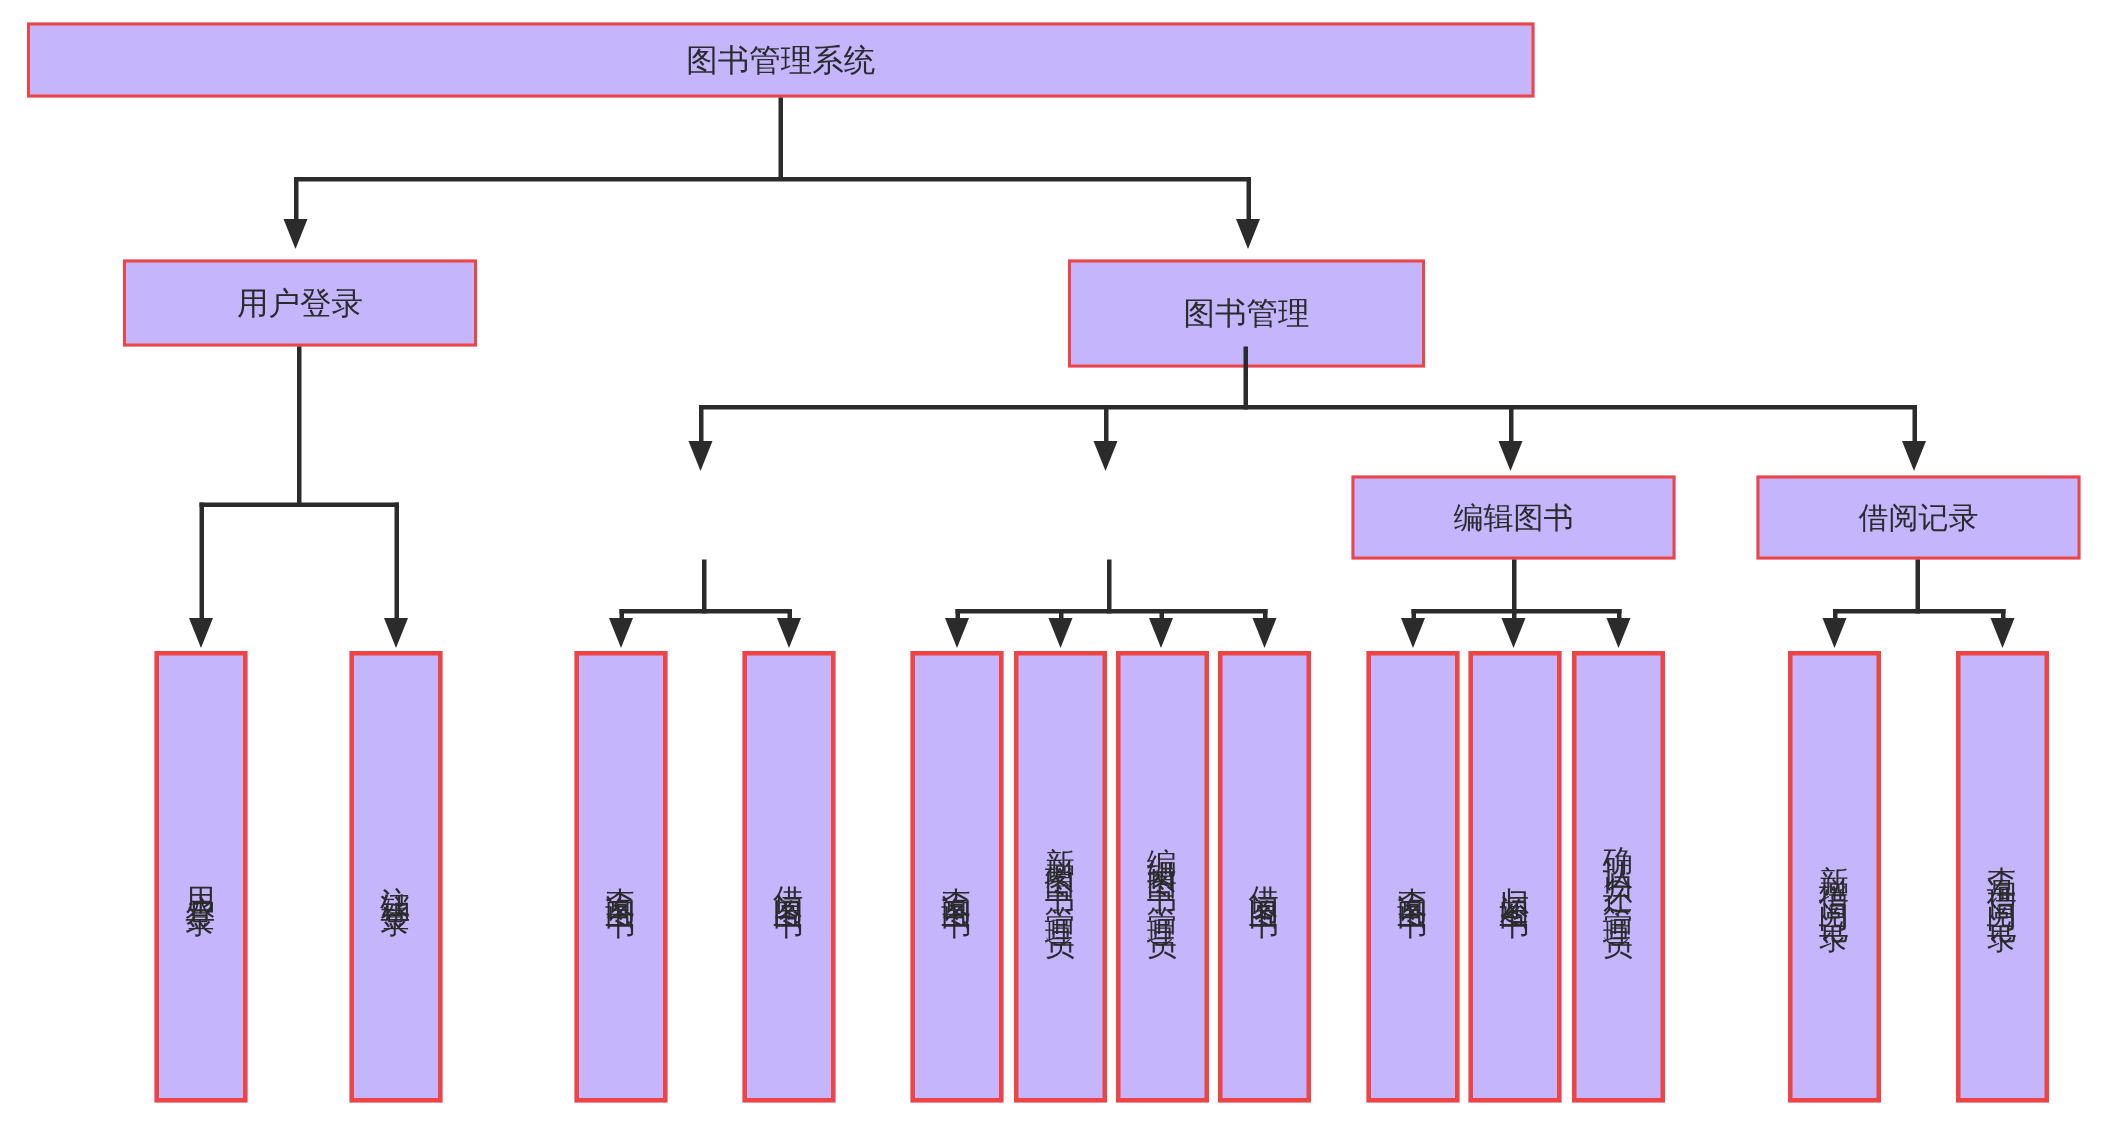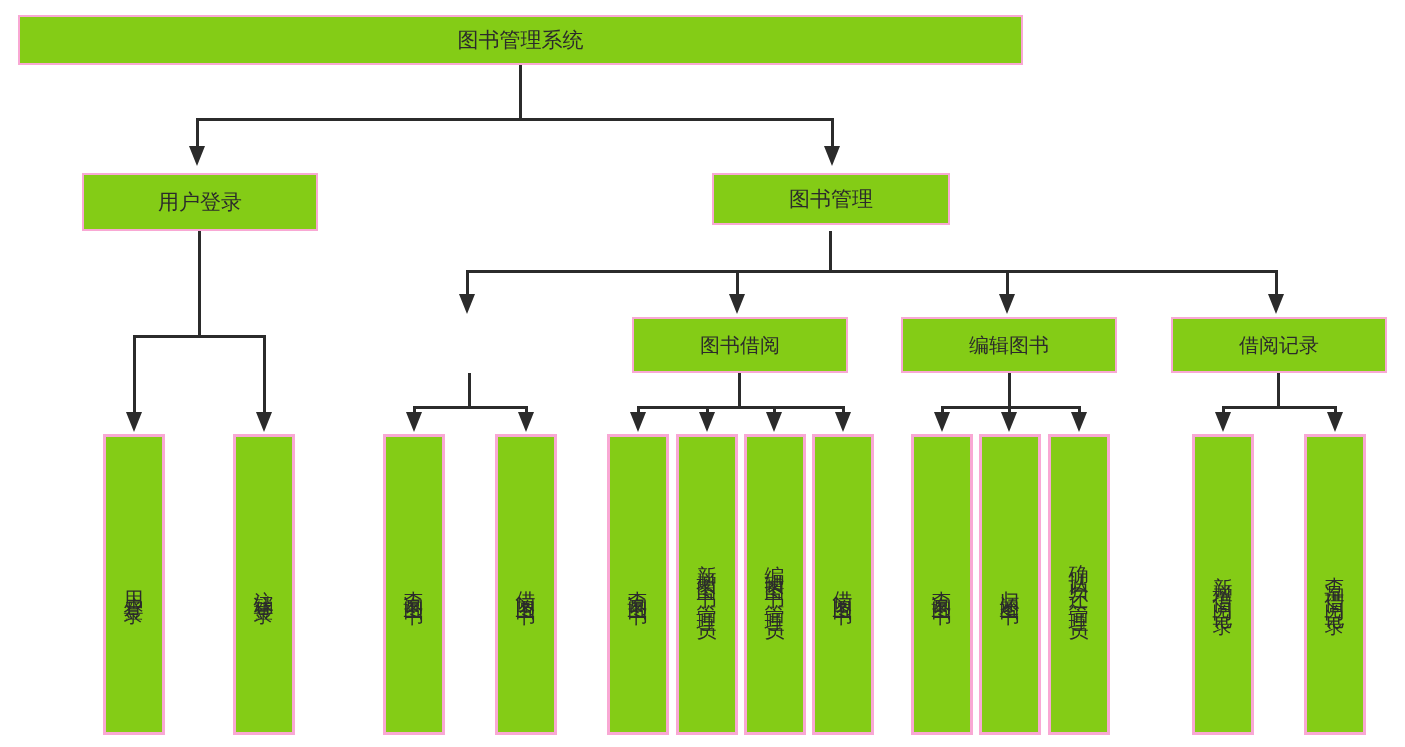--- a/index.html
+++ b/index.html
@@ -15,22 +15,22 @@
     position: relative;
     width: 1405px;
     height: 747px;
     background: #ffffff;
     overflow: hidden;
   }
   
   .node {
     position: absolute;
     box-sizing: border-box;
-    background: #84cc16;
-    border: 2px solid #f9a8d4;
+    background: #c4b5fd;
+    border: 2px solid #ef4444;
     display: flex;
     align-items: center;
     justify-content: center;
     color: #2b2b2b;
     text-align: center;
   }
   .node.root    { font-size: 21px; }
   .node.level2  { font-size: 21px; }
   .node.level3  { font-size: 20px; }
 
@@ -96,21 +96,21 @@
   <div class="ln h" style="left:196px; top:118px; width:638px; height:3px;"></div>
 
   <div class="ln v" style="left:196px; top:118px; width:3px; height:30px;"></div>
   <div class="arrow" style="left:189px; top:146px;"></div>
   <div class="ln v" style="left:831px; top:118px; width:3px; height:30px;"></div>
   <div class="arrow" style="left:824px; top:146px;"></div>
 
   <div class="node level2" style="left:82px; top:173px; width:236px; height:58px;">
     <span>用户登录</span>
   </div>
-  <div class="node level2" style="left:712px; top:173px; width:238px; height:52px;">
+  <div class="node level2" style="left:712px; top:173px; width:238px; height:72px;">
     <span>图书管理</span>
   </div>
 
   <div class="ln v" style="left:198px; top:231px; width:3px; height:106px;"></div>
   <div class="ln h" style="left:133px; top:335px; width:133px; height:3px;"></div>
   <div class="ln v" style="left:133px; top:335px; width:3px; height:78px;"></div>
   <div class="arrow" style="left:126px; top:412px;"></div>
   <div class="ln v" style="left:263px; top:335px; width:3px; height:78px;"></div>
   <div class="arrow" style="left:256px; top:412px;"></div>
 
@@ -122,23 +122,20 @@
 
   <div class="ln v" style="left:736px; top:270px; width:3px; height:25px;"></div>
   <div class="arrow" style="left:729px; top:294px;"></div>
 
   <div class="ln v" style="left:1006px; top:270px; width:3px; height:25px;"></div>
   <div class="arrow" style="left:999px; top:294px;"></div>
 
   <div class="ln v" style="left:1275px; top:270px; width:3px; height:25px;"></div>
   <div class="arrow" style="left:1268px; top:294px;"></div>
 
-  <div class="node level3" style="left:632px; top:317px; width:216px; height:56px;">
-    <span>图书借阅</span>
-  </div>
   <div class="node level3" style="left:901px; top:317px; width:216px; height:56px;">
     <span>编辑图书</span>
   </div>
   <div class="node level3" style="left:1171px; top:317px; width:216px; height:56px;">
     <span>借阅记录</span>
   </div>
 
   <div class="ln v" style="left:468px; top:373px; width:3px; height:36px;"></div>
   <div class="ln h" style="left:413px; top:406px; width:115px; height:3px;"></div>
   <div class="ln v" style="left:413px; top:406px; width:3px; height:8px;"></div>

